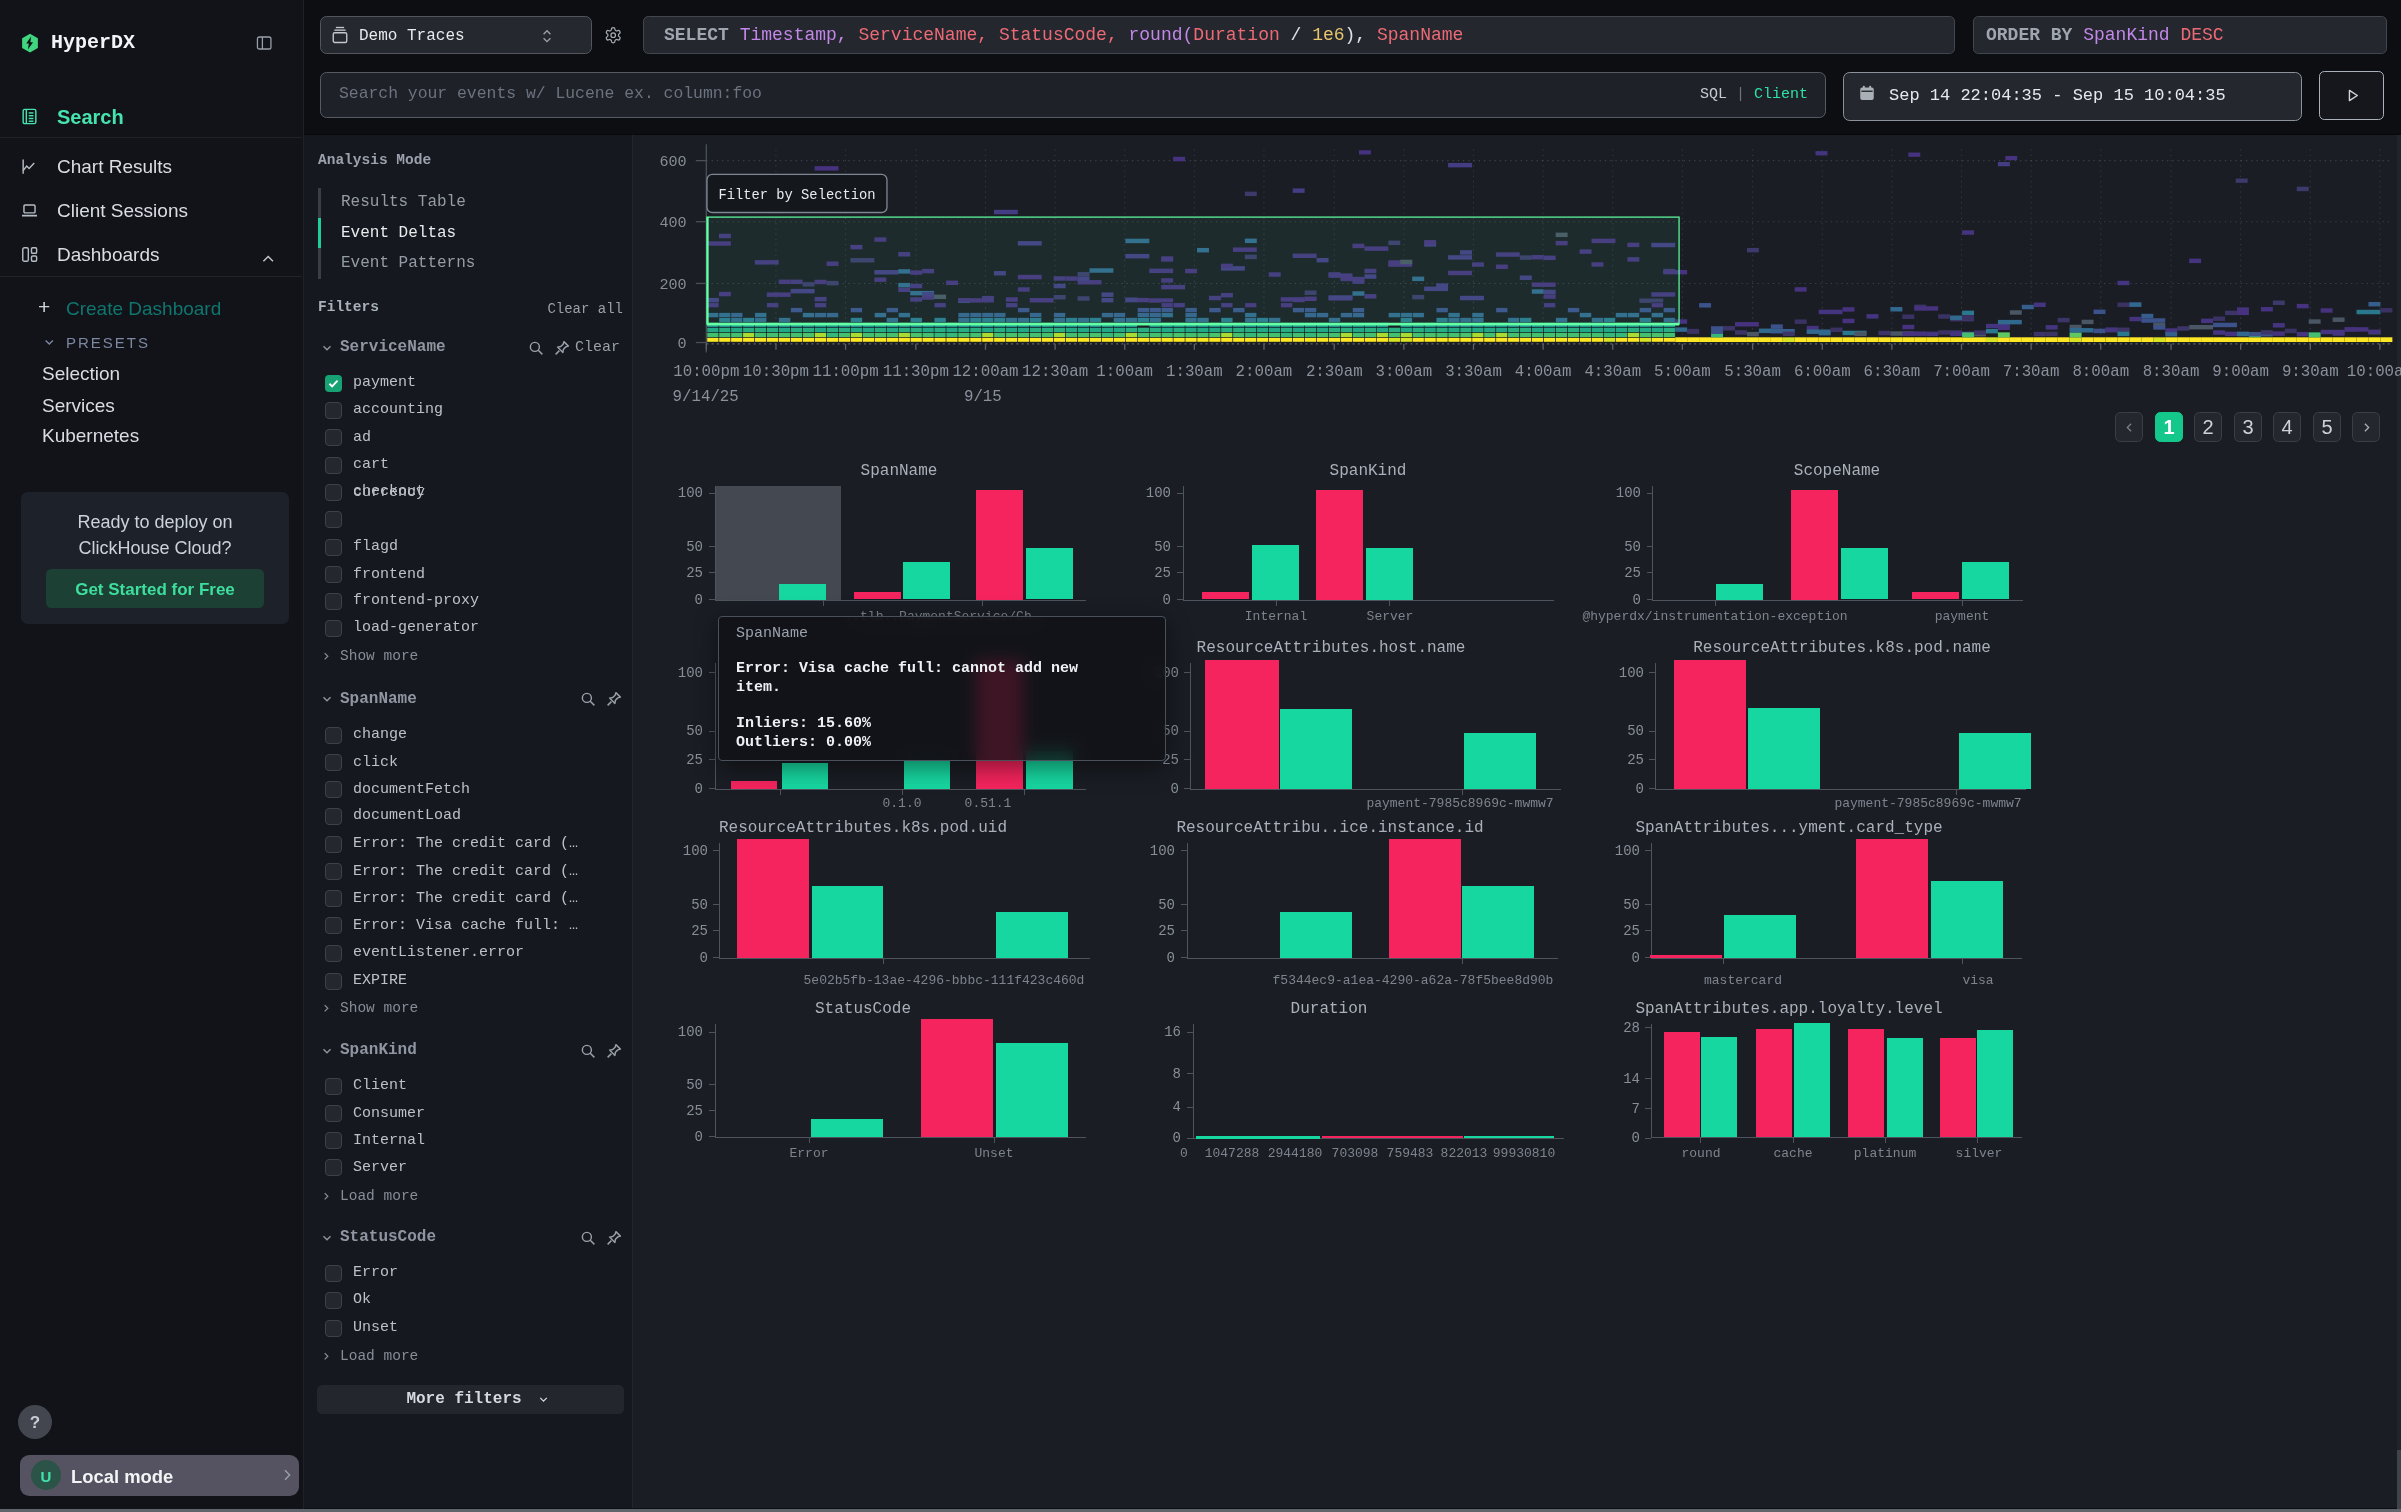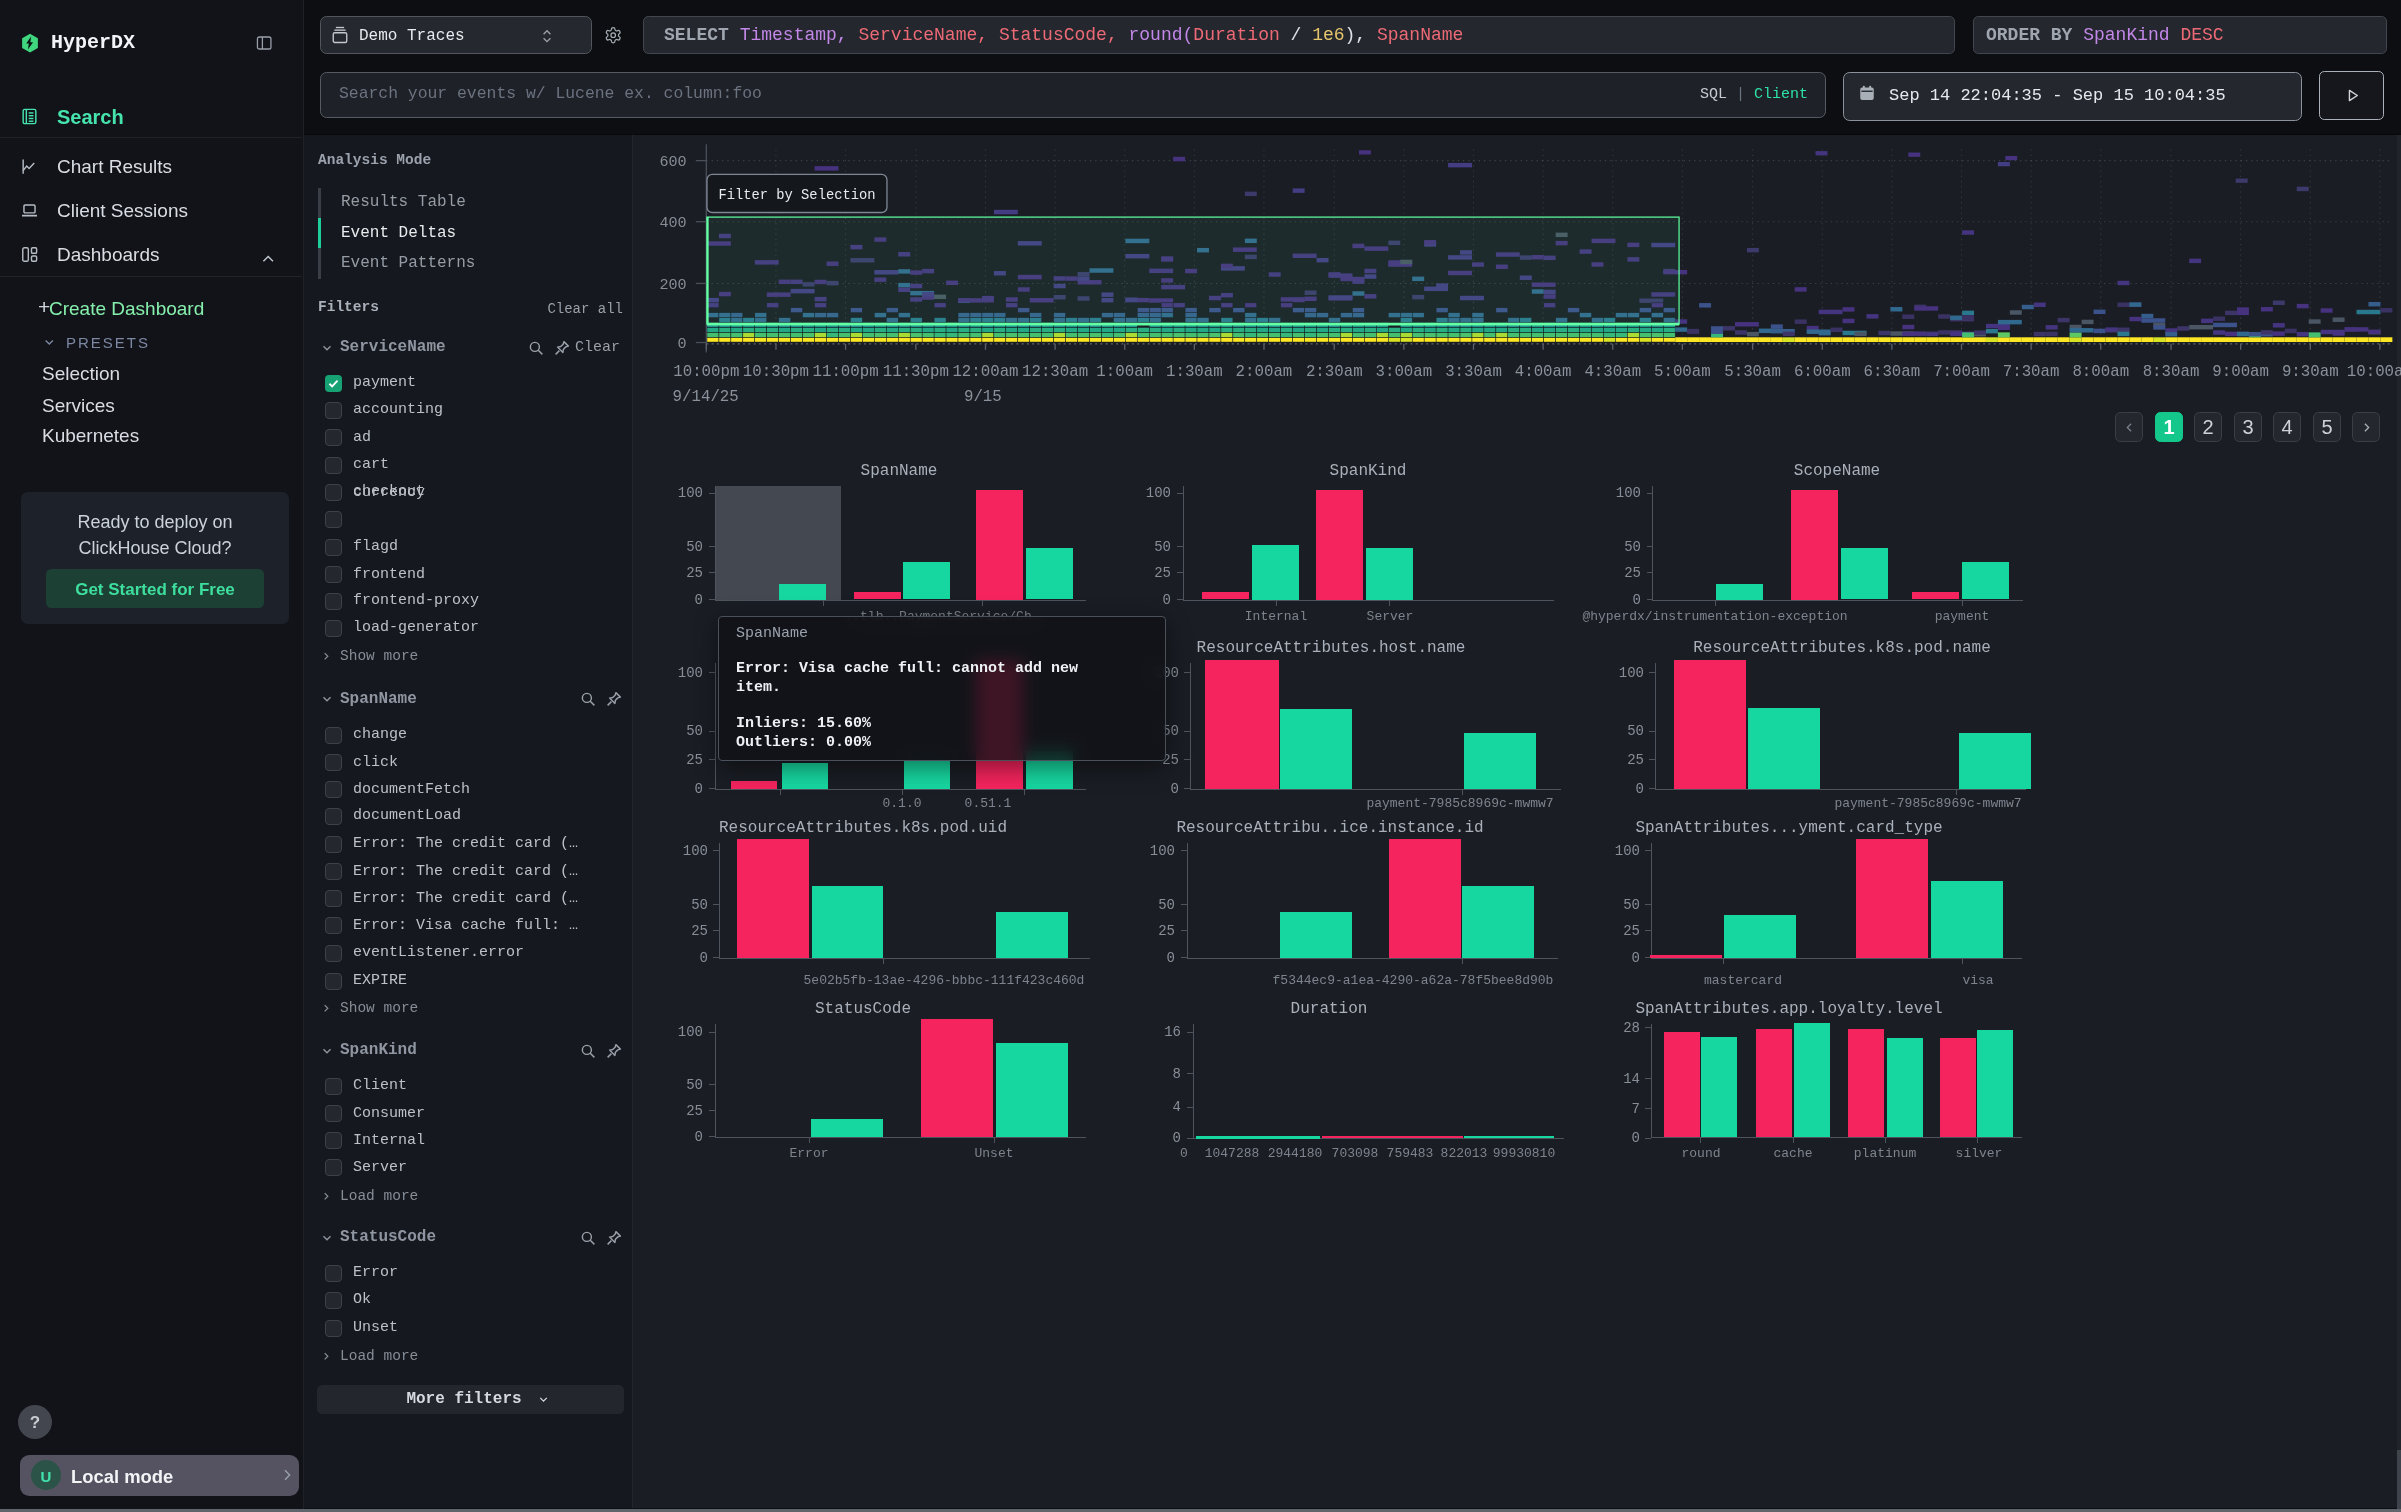--- a/index.html
+++ b/index.html
@@ -41,21 +41,21 @@
     <rect x="3.5" y="3.5" width="7" height="17" rx="2"></rect>
     <rect x="14.5" y="3.5" width="6.5" height="7" rx="1.5"></rect>
     <rect x="14.5" y="14" width="6.5" height="6.5" rx="1.5"></rect>
   </svg>
 <div class="navt" style="left:57px;top:244px">Dashboards</div>
 <svg class="ab" style="left:260px;top:251px" width="16.4" height="16.4" viewBox="0 0 24 24" fill="none" stroke="#c6cbd2" stroke-width="2">
     <path d="M5 15l7-7 7 7"></path>
   </svg>
 <div class="ab" style="left:0;top:276px;width:302px;height:1.3px;background:#1f2228"></div>
 <div class="ab sans" style="left:38px;top:295px;font-size:21px;color:#cfd4db">+</div>
-<div class="navt" style="left:49px;top:298px;color:#86efac">Create Dashboard</div>
+<div class="navt" style="left:66px;top:298px;color:#0f766e">Create Dashboard</div>
 <svg class="ab" style="left:42px;top:335px" width="14.5" height="14.5" viewBox="0 0 24 24" fill="none" stroke="#7d88a2" stroke-width="2.2">
     <path d="M6 9l6 6 6-6"></path>
   </svg>
 <div class="ab sans" style="left:66px;top:334px;font-size:15px;letter-spacing:2px;color:#7d88a2">PRESETS</div>
 <div class="navt" style="left:42px;top:363px">Selection</div>
 <div class="navt" style="left:42px;top:395px">Services</div>
 <div class="navt" style="left:42px;top:425px">Kubernetes</div>
 <div class="ab" style="left:21px;top:492px;width:268px;height:132px;background:#1c212a;border-radius:6.6px"></div>
 <div class="ab sans" style="left:21px;top:509px;width:268px;text-align:center;font-size:18px;color:#ccd2d9;line-height:26px">Ready to deploy on<br>ClickHouse Cloud?</div>
 <div class="ab" style="left:46px;top:569px;width:218px;height:39px;background:#1c4034;border-radius:5.3px"></div>

